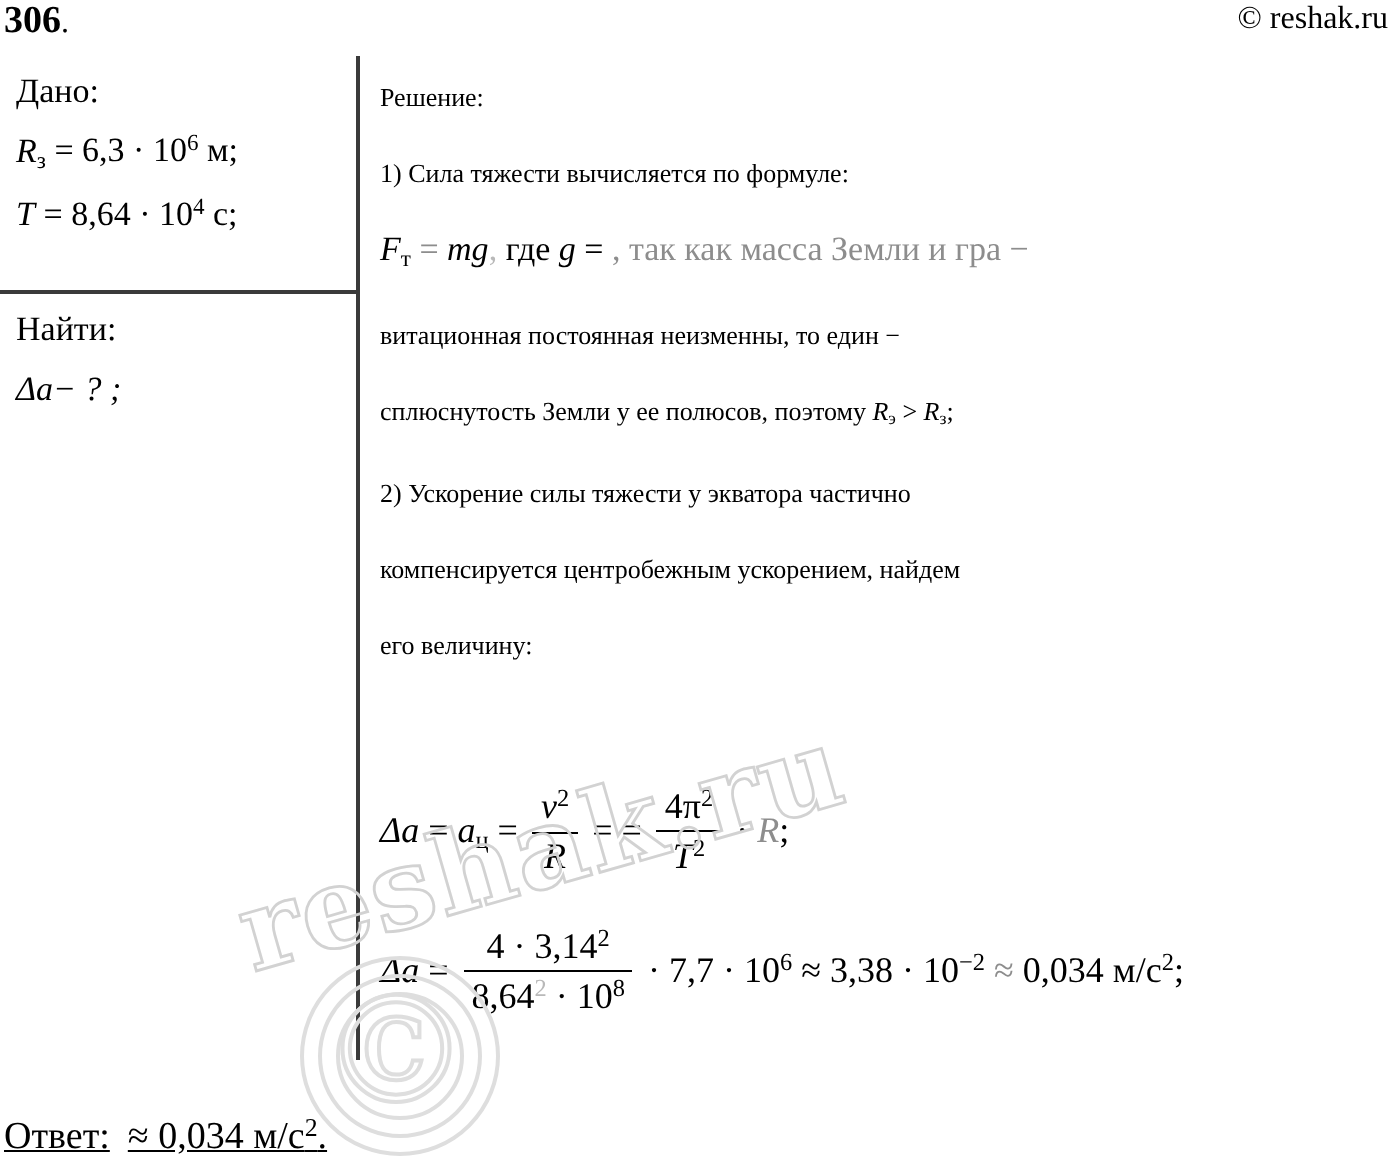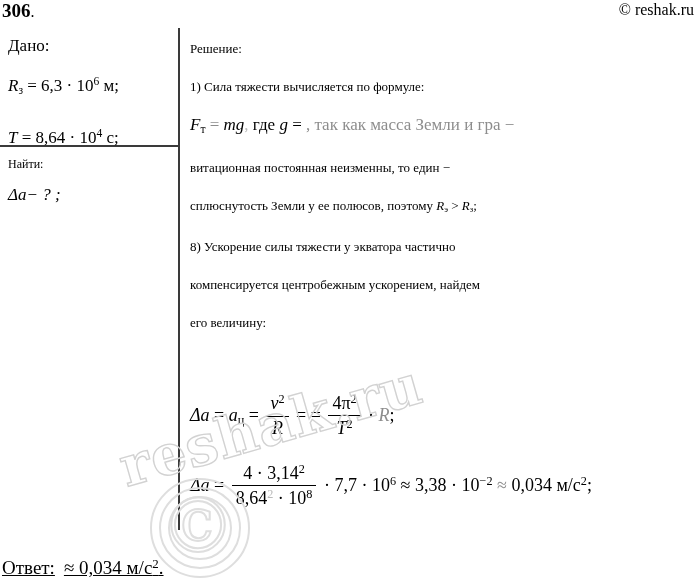--- a/index.html
+++ b/index.html
@@ -78,31 +78,31 @@
     top: 32px;
     width: 168px;
   }
   .left-col .lbl {
     font-size: 17px;
     line-height: 28px;
     white-space: nowrap;
   }
   .left-col .eq {
     font-size: 17px;
-    line-height: 44px;
+    line-height: 24px;
     white-space: nowrap;
   }
   .find-block {
     position: absolute;
     left: 8px;
     top: 150px;
     width: 168px;
   }
   .find-block .lbl {
-    font-size: 12px;
+    font-size: 17px;
     line-height: 29px;
     white-space: nowrap;
   }
   .find-block .eq {
     font-size: 17px;
     line-height: 32px;
     white-space: nowrap;
   }
 
   
@@ -271,21 +271,21 @@
       <span>=</span>
       <span class="faint2">, так как масса Земли и гра −</span>
     </div>
 
     <div class="r-line">витационная постоянная неизменны, то един −</div>
 
     <div class="r-line"><span>сплюснутость Земли у ее полюсов, поэтому </span><i class="v"><span>R</span><span class="sub">э</span></i>
       <span>&gt;</span>
       <i class="v"><span>R</span><span class="sub">з</span></i><span>;</span></div>
 
-    <div class="r-line">8) Ускорение силы тяжести у экватора частично</div>
+    <div class="r-line">2) Ускорение силы тяжести у экватора частично</div>
     <div class="r-line">компенсируется центробежным ускорением, найдем</div>
     <div class="r-line">его величину:</div>
   </div>
 
   <div class="formula-row f1">
     <i class="v">Δa</i>
     <span>=</span>
     <i class="v"><span>a</span><span class="sub">ц</span></i>
     <span>=</span>
     <span class="frac">

